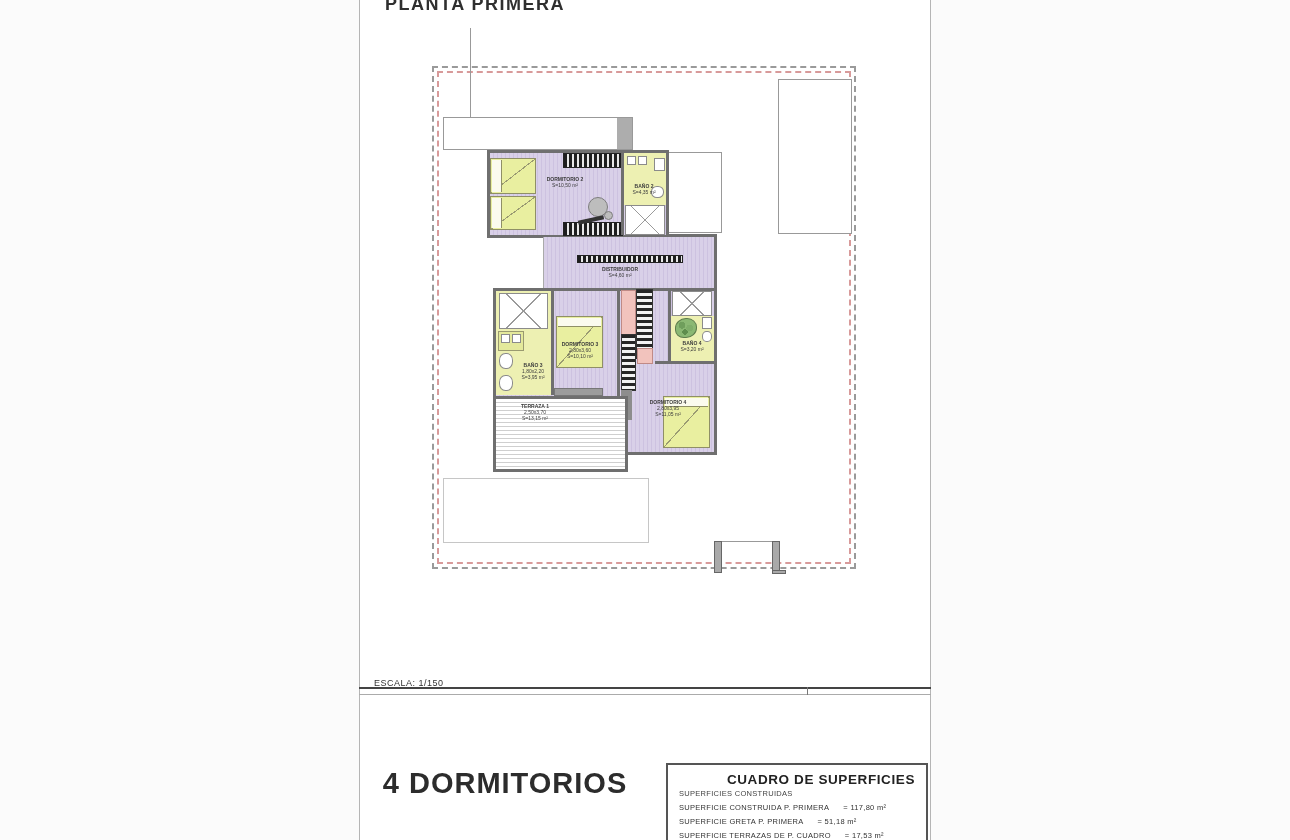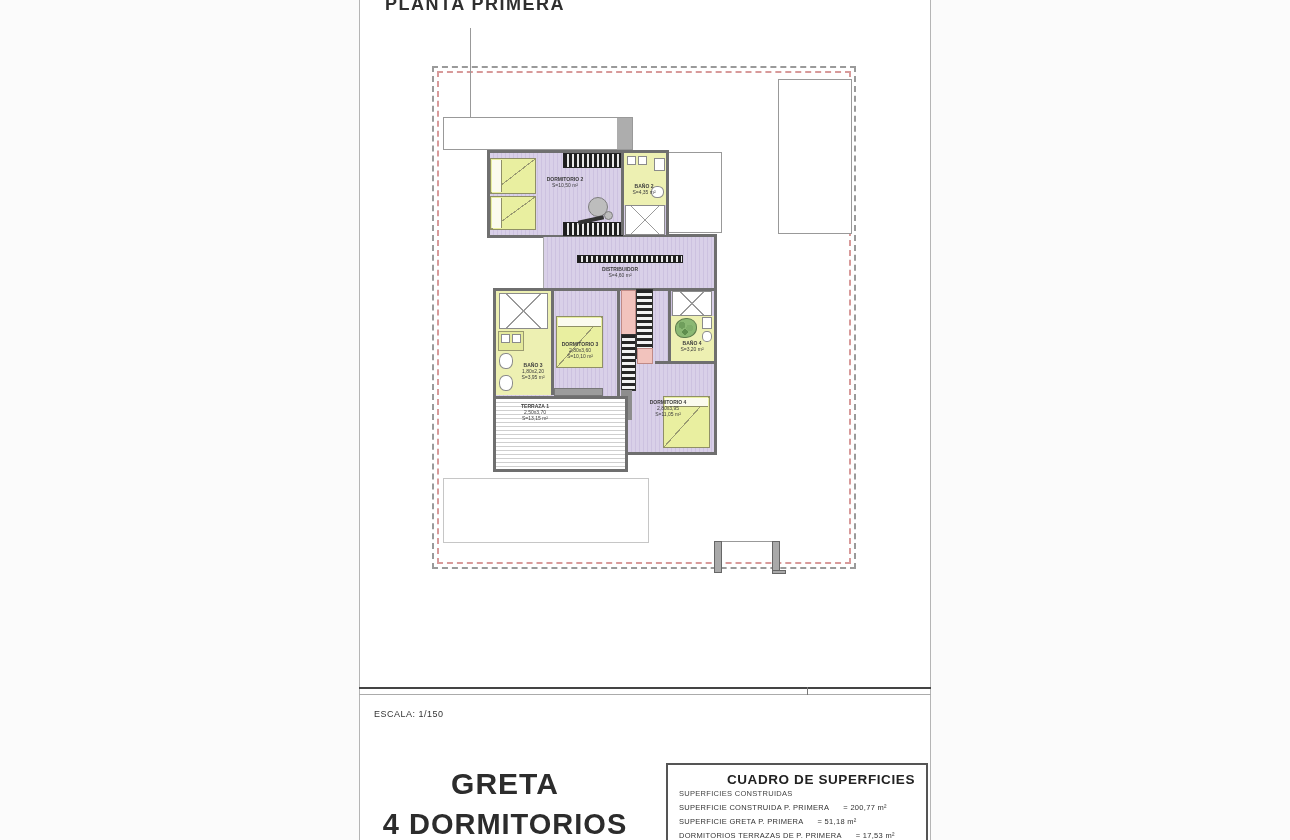--- a/index.html
+++ b/index.html
@@ -192,37 +192,36 @@
 
   <div class="abs" style="left:714px; top:541px; width:66px; height:1px; background:#999; z-index:1;"></div>
   <div class="abs" style="left:714px; top:541px; width:8px; height:32px; background:#a9a9a9; border:1px solid #666; z-index:2;"></div>
   <div class="abs" style="left:772px; top:541px; width:8px; height:32px; background:#a9a9a9; border:1px solid #666; z-index:2;"></div>
   <div class="abs" style="left:772px; top:570px; width:14px; height:4px; background:#a9a9a9; border:1px solid #666; z-index:2;"></div>
 
   <div class="abs sep1" style="left:359px; top:687px; width:572px; height:2px;"></div>
   <div class="abs sep2" style="left:359px; top:694px; width:572px; height:1px;"></div>
   <div class="abs" style="left:807px; top:687px; width:1px; height:8px; background:#777;"></div>
 
-  <div class="abs escala" style="left:374px; top:709px;">ESCALA: 1/150</div>
+  <div class="abs escala" style="left:374px; top:678px;">ESCALA: 1/150</div>
 
   <div class="abs modelo" style="left:380px; top:760px;">
-    <div class="m2">GRETA</div>
     <div class="m3">4 DORMITORIOS</div>
   </div>
 
   <div class="abs cuadro" style="left:666px; top:763px; width:262px; height:95px;">
     <div class="ct">CUADRO DE SUPERFICIES</div>
     <div class="cs">SUPERFICIES CONSTRUIDAS</div>
     <div class="crow">
       <span>SUPERFICIE CONSTRUIDA P. PRIMERA</span>
-      <span class="cval">= 200,77 m²</span>
+      <span class="cval">= 117,80 m²</span>
     </div>
     <div class="crow">
       <span>SUPERFICIE GRETA P. PRIMERA</span>
       <span class="cval">= 51,18 m²</span>
     </div>
     <div class="crow">
-      <span>DORMITORIOS TERRAZAS DE P. PRIMERA</span>
+      <span>SUPERFICIE TERRAZAS DE P. CUADRO</span>
       <span class="cval">= 17,53 m²</span>
     </div>
   </div>
 
 </div>
 
 </body></html>

